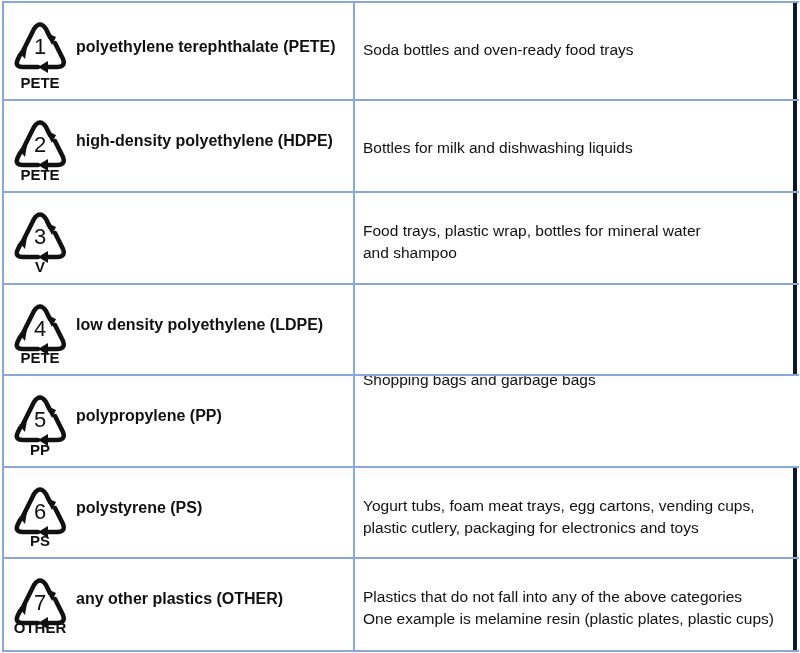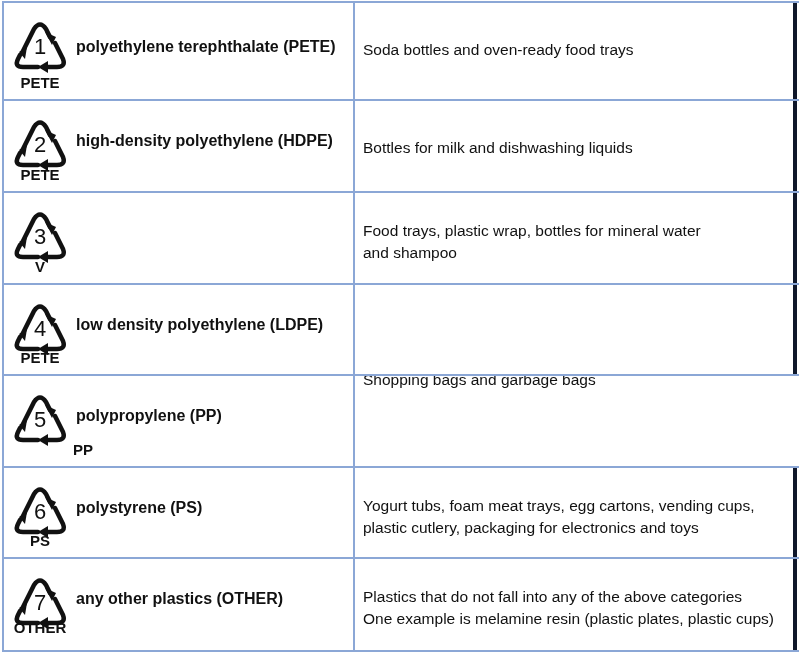--- a/index.html
+++ b/index.html
@@ -150,21 +150,21 @@
             <path d="M26 48 L11 48 Q2 48 6 40 L8 36"></path>
           </g>
           <g fill="#111">
             <polygon points="33,13 44,18 40,26"></polygon>
             <polygon points="36,42 36,54 26,48"></polygon>
             <polygon points="7,33 15,28 13,40"></polygon>
           </g>
         </svg>
         <div class="sym-num">5</div>
       </div>
-      <div class="code" style="top: 66px; padding-left: 43px;">PP</div>
+      <div class="code" style="top: 66px;">PP</div>
       <div class="name" style="top: 32px;">polypropylene (PP)</div>
     </div>
   </div>
 
   <div class="row" style="top: 465px; height: 91px;">
     <div class="cell-left">
       <div class="symbol" style="top: 17px;">
         <svg viewBox="0 0 56 54">
           <g fill="none" stroke="#111" stroke-width="4.5" stroke-linejoin="round" stroke-linecap="round">
 

